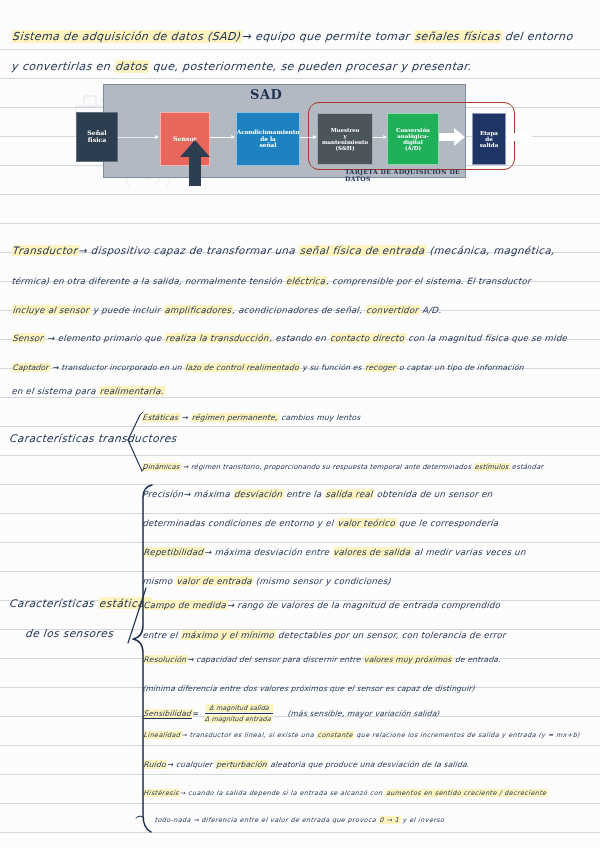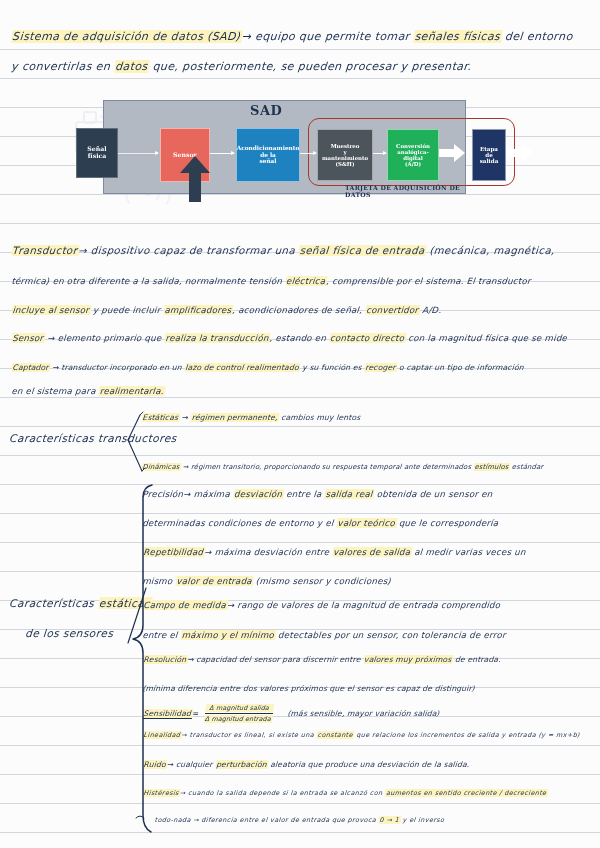--- a/index.html
+++ b/index.html
@@ -53,21 +53,21 @@
     background: #fcf3bf;
     padding: 0 1px;
     border-radius: 1px;
   }
   .u { border-bottom: 1px solid #1d3050; }
 
   
   #diagram {
     position: absolute;
     left: 60px;
-    top: 100px;
+    top: 84px;
     width: 404px;
     height: 104px;
   }
   #wm {
     position: absolute;
     left: 2px;
     top: 2px;
     width: 56px;
     height: 58px;
     opacity: .12;

